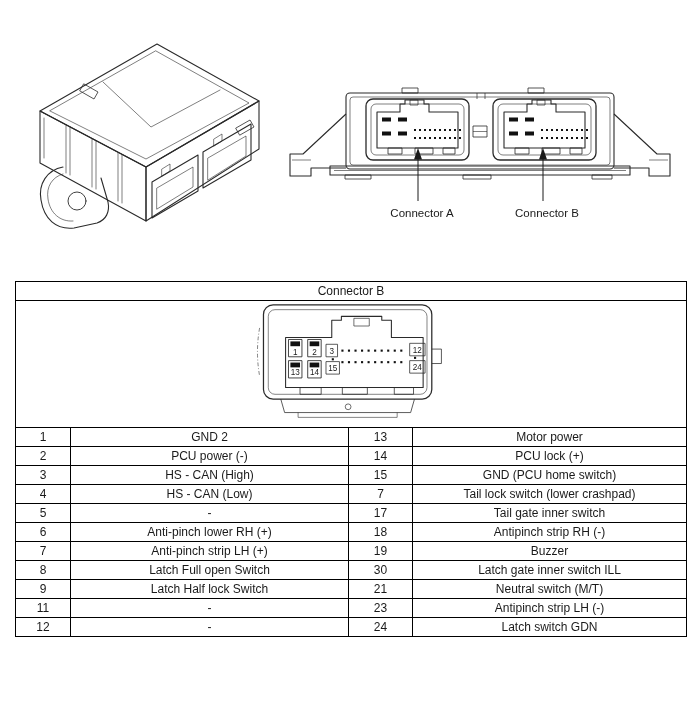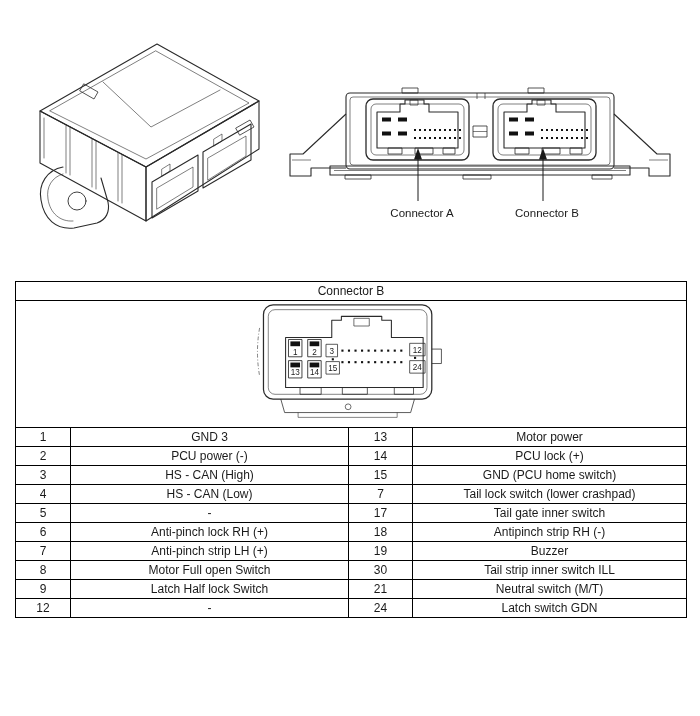--- a/index.html
+++ b/index.html
@@ -225,21 +225,21 @@
                 <text class="pin-num" x="47" y="77">13</text>
                 <text class="pin-num" x="67" y="77">14</text>
                 <text class="pin-num" x="86" y="73">15</text>
                 <text class="pin-num" x="174" y="72">24</text>
               </g>
             </svg>
           </td>
         </tr>
         <tr>
           <td>1</td>
-          <td>GND 3</td>
+          <td>GND 2</td>
           <td>13</td>
           <td>Motor power</td>
         </tr>
         <tr>
           <td>2</td>
           <td>PCU power (-)</td>
           <td>14</td>
           <td>PCU lock (+)</td>
         </tr>
         <tr>
@@ -255,43 +255,49 @@
           <td>Tail lock switch (lower crashpad)</td>
         </tr>
         <tr>
           <td>5</td>
           <td>-</td>
           <td>17</td>
           <td>Tail gate inner switch</td>
         </tr>
         <tr>
           <td>6</td>
-          <td>Anti-pinch lock RH (+)</td>
+          <td>Anti-pinch lower RH (+)</td>
           <td>18</td>
           <td>Antipinch strip RH (-)</td>
         </tr>
         <tr>
           <td>7</td>
           <td>Anti-pinch strip LH (+)</td>
           <td>19</td>
           <td>Buzzer</td>
         </tr>
         <tr>
           <td>8</td>
-          <td>Motor Full open Switch</td>
+          <td>Latch Full open Switch</td>
           <td>30</td>
-          <td>Tail strip inner switch ILL</td>
+          <td>Latch gate inner switch ILL</td>
         </tr>
         <tr>
           <td>9</td>
           <td>Latch Half lock Switch</td>
           <td>21</td>
           <td>Neutral switch (M/T)</td>
         </tr>
         <tr>
+          <td>11</td>
+          <td>-</td>
+          <td>23</td>
+          <td>Antipinch strip LH (-)</td>
+        </tr>
+        <tr>
           <td>12</td>
           <td>-</td>
           <td>24</td>
           <td>Latch switch GDN</td>
         </tr>
       </tbody>
     </table>
   </div>
 </div>
 

